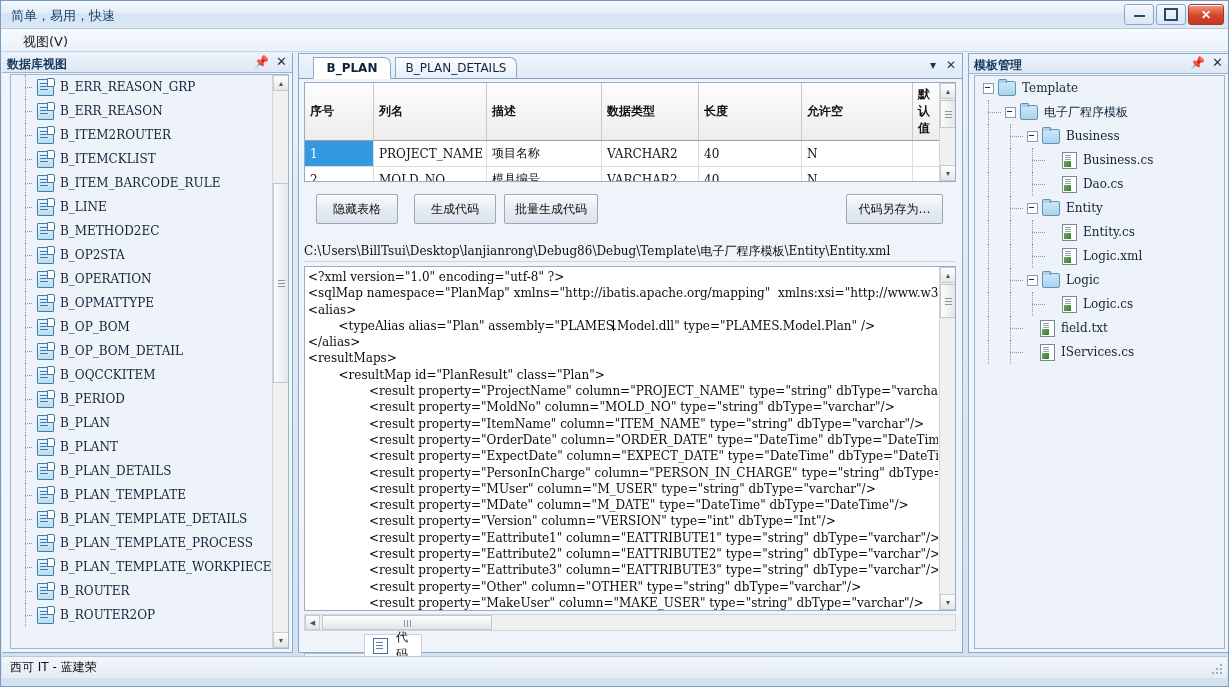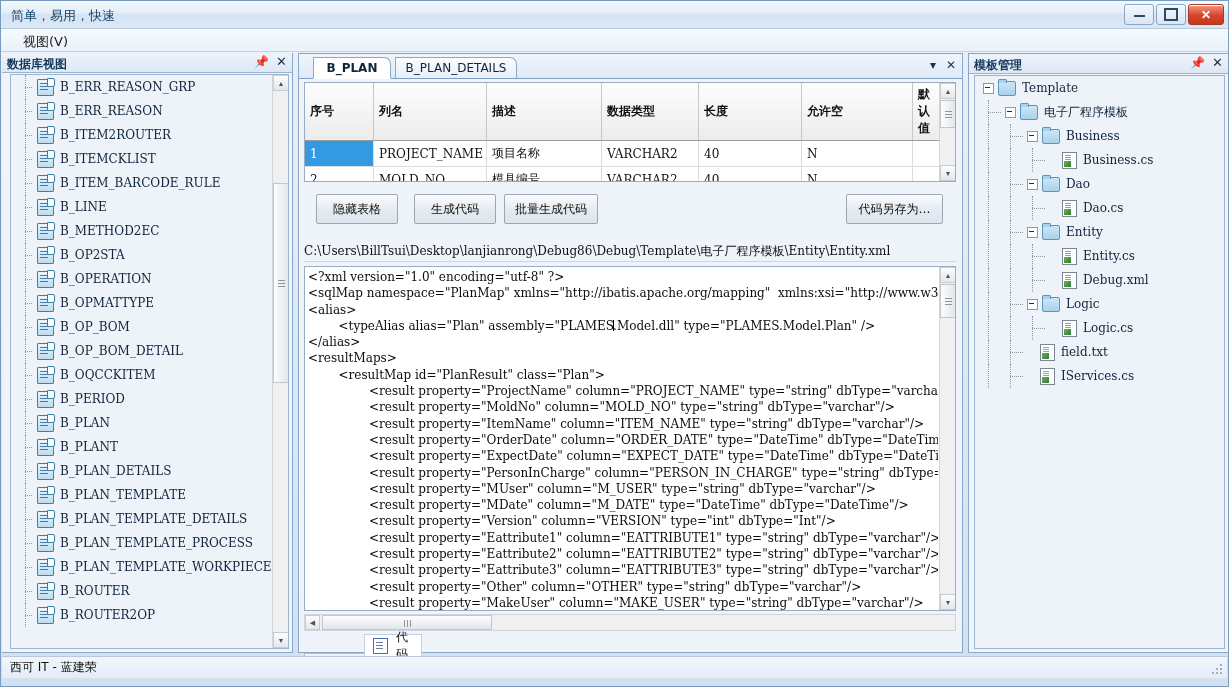--- a/index.html
+++ b/index.html
@@ -583,28 +583,20 @@
           </div>
           <div class="tnode" style="padding-left: 74px;">
             <span class="tline" style="left: 13px;"></span>
             <span class="tline" style="left: 35px;"></span>
             <span class="tline" style="left: 57px;"></span>
             <span class="thook" style="left: 57px; width: 13px;"></span>
             <span style="width: 13px; flex: 0 0 auto;"></span>
             <span class="fileicon"></span>
             <span>Business.cs</span>
           </div>
-          <div class="tnode" style="padding-left: 52px;">
-            <span class="tline" style="left: 13px;"></span>
-            <span class="tline" style="left: 35px;"></span>
-            <span class="thook" style="left: 35px; width: 13px;"></span>
-            <span class="expander"></span>
-            <span class="folder"></span>
-            <span>Dao</span>
-          </div>
           <div class="tnode" style="padding-left: 74px;">
             <span class="tline" style="left: 13px;"></span>
             <span class="tline" style="left: 35px;"></span>
             <span class="tline" style="left: 57px;"></span>
             <span class="thook" style="left: 57px; width: 13px;"></span>
             <span style="width: 13px; flex: 0 0 auto;"></span>
             <span class="fileicon"></span>
             <span>Dao.cs</span>
           </div>
           <div class="tnode" style="padding-left: 52px;">
@@ -624,21 +616,21 @@
             <span class="fileicon"></span>
             <span>Entity.cs</span>
           </div>
           <div class="tnode" style="padding-left: 74px;">
             <span class="tline" style="left: 13px;"></span>
             <span class="tline" style="left: 35px;"></span>
             <span class="tline" style="left: 57px;"></span>
             <span class="thook" style="left: 57px; width: 13px;"></span>
             <span style="width: 13px; flex: 0 0 auto;"></span>
             <span class="fileicon"></span>
-            <span>Debug.xml</span>
+            <span>Logic.xml</span>
           </div>
           <div class="tnode" style="padding-left: 52px;">
             <span class="tline" style="left: 13px;"></span>
             <span class="tline" style="left: 35px;"></span>
             <span class="thook" style="left: 35px; width: 13px;"></span>
             <span class="expander"></span>
             <span class="folder"></span>
             <span>Logic</span>
           </div>
           <div class="tnode" style="padding-left: 74px;">

